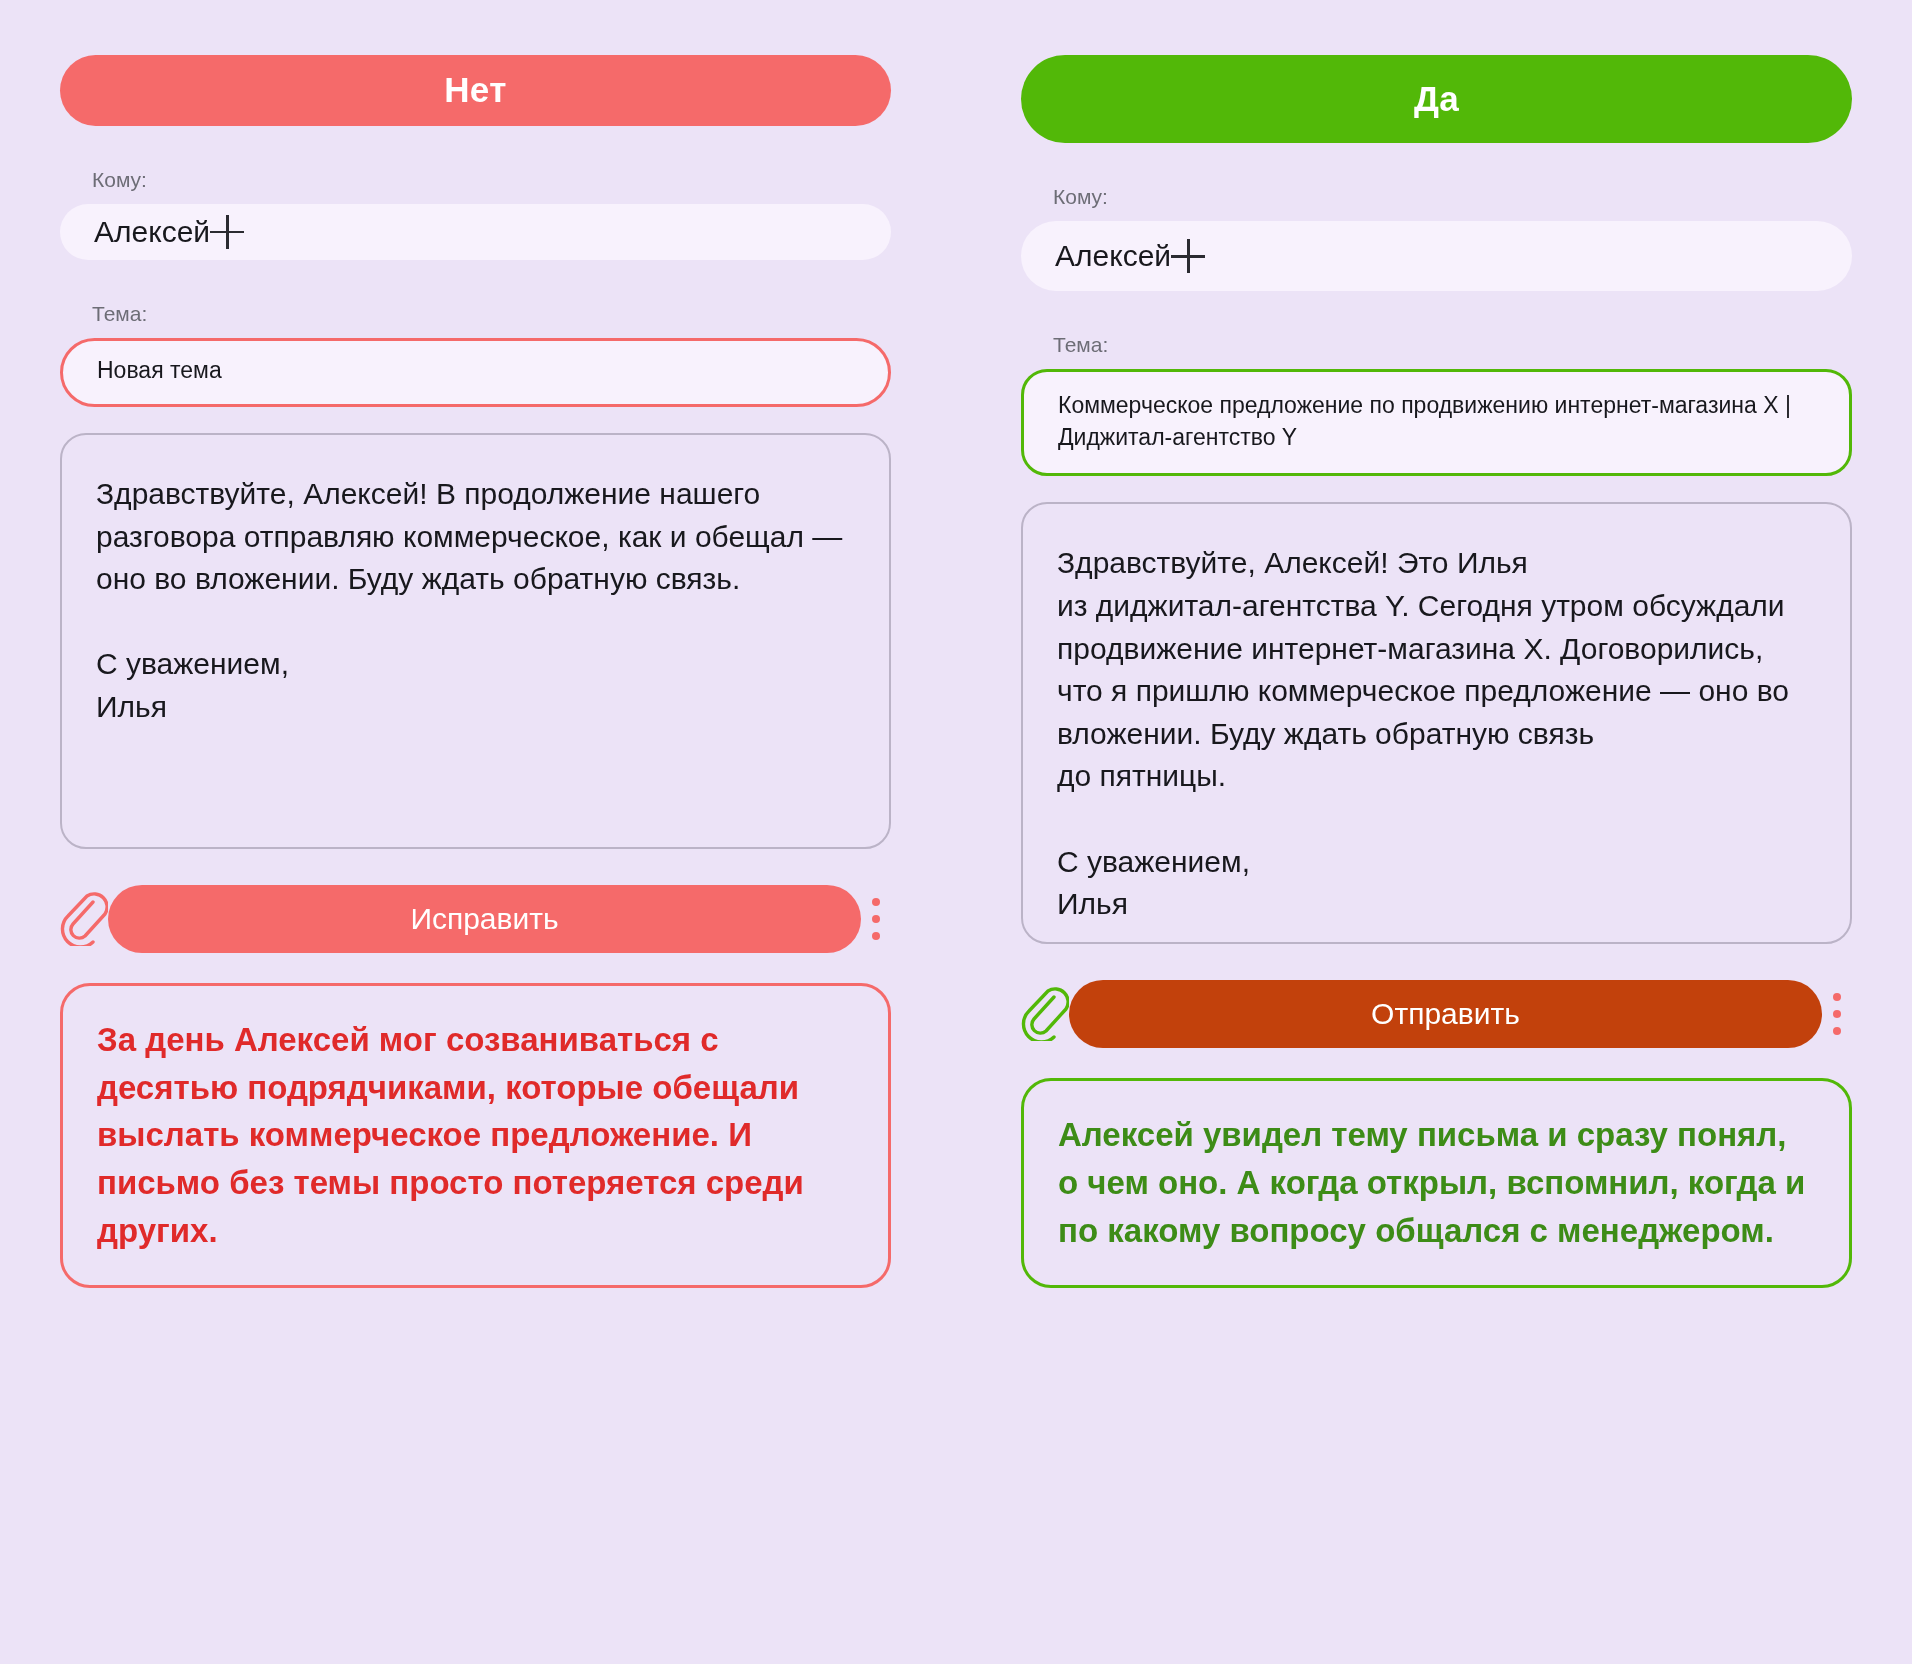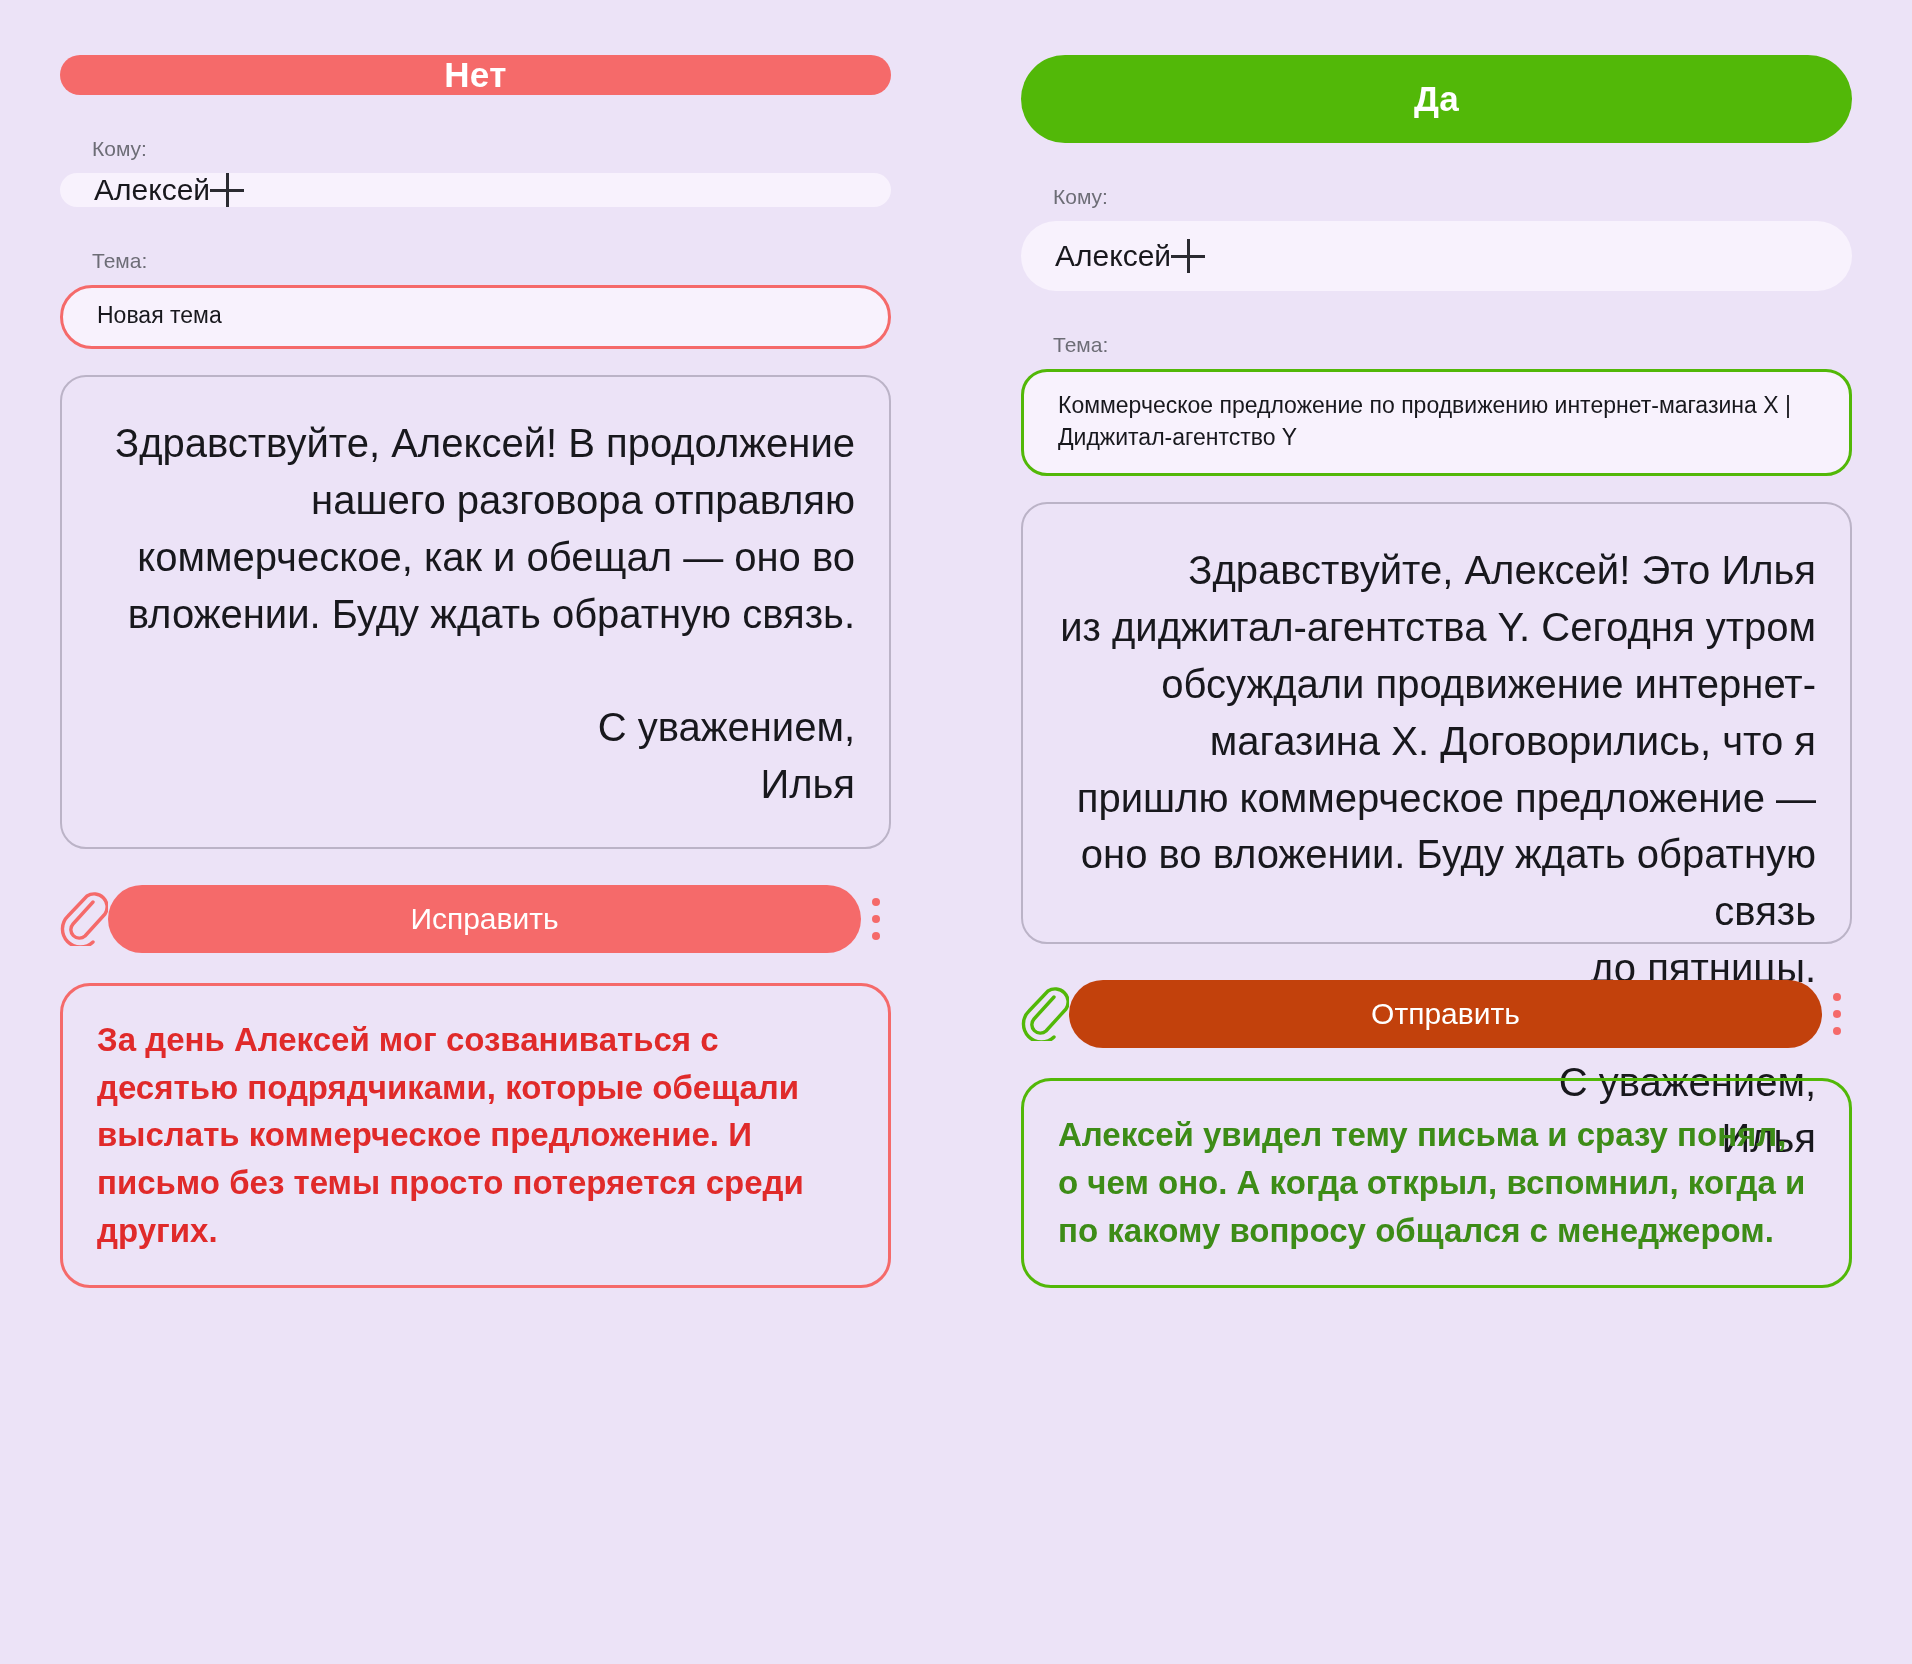--- a/index.html
+++ b/index.html
@@ -97,26 +97,25 @@
   .subject.good { border: 3px solid #52b808; }
 
   
   .bodybox {
     margin-top: 26px;
     border-radius: 26px;
     border: 2px solid #bbb3c7;
     background: transparent;
     padding: 38px 34px 34px 34px;
     box-sizing: border-box;
-    font-size: 40px;
+    font-size: 30px;
     line-height: 1.42;
     color: #18181d;
     white-space: pre-wrap;
     flex: 1 1 auto;
-    text-align: right;
   }
   .bodybox.tall-left  { height: 500px; }
   .bodybox.tall-right { height: 430px; }
 
   
   .actionbar {
     margin-top: 36px;
     display: flex;
     align-items: center;
   }

